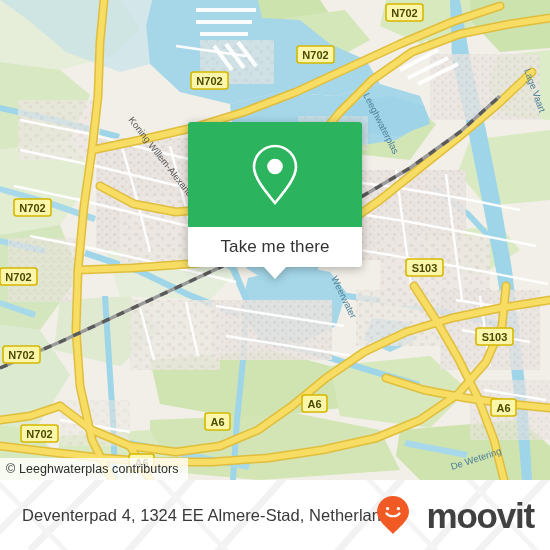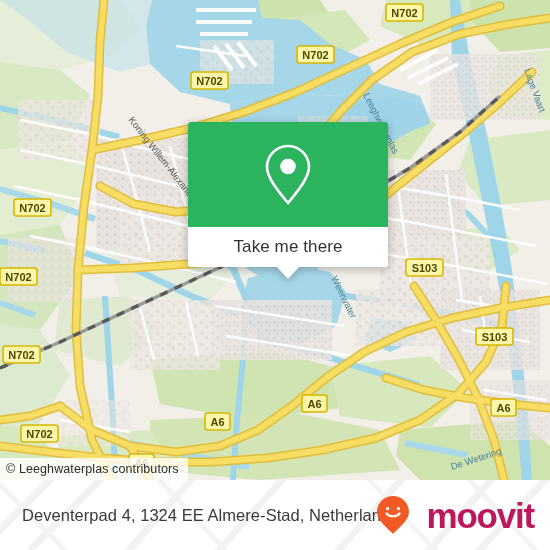--- a/index.html
+++ b/index.html
@@ -21,21 +21,21 @@
     background:rgba(255,255,255,0.80);
     font-size:12.5px;color:#2b2b2b;
     padding:3px 9px 3px 6px;
     letter-spacing:0.1px;
     white-space:nowrap;
     line-height:16px;
   }
 
   
   .popup{
-    position:absolute;left:188px;top:122px;width:200px;
+    position:absolute;left:188px;top:122px;width:174px;
     filter:drop-shadow(0 2px 5px rgba(0,0,0,0.28));
   }
   .popup-top{
     background:#2bb35d;height:105px;border-radius:3px 3px 0 0;
     display:flex;align-items:center;justify-content:center;
   }
   .popup-bottom{
     background:#ffffff;height:40px;border-radius:0 0 3px 3px;
     display:flex;align-items:center;justify-content:center;
     position:relative;
@@ -65,21 +65,21 @@
   .addr{
     margin-left:22px;font-size:16.5px;color:#3a3a3a;
     letter-spacing:0.05px;white-space:nowrap;
     font-family:"Liberation Sans","DejaVu Sans",sans-serif;
   }
   .brand{
     position:absolute;right:16px;top:50%;transform:translateY(-50%);
     display:flex;align-items:center;
   }
   .brand-word{
-    font-size:35px;font-weight:bold;color:#be185d;letter-spacing:-1.2px;
+    font-size:35px;font-weight:bold;color:#404040;letter-spacing:-1.2px;
     line-height:35px;font-family:"Liberation Sans","DejaVu Sans",sans-serif;margin-left:15px;
   }
   .brand-pin{margin-right:1px;display:block;}
 </style>
 </head>
 <body>
 
 <div id="app">
 
   <div class="map">

